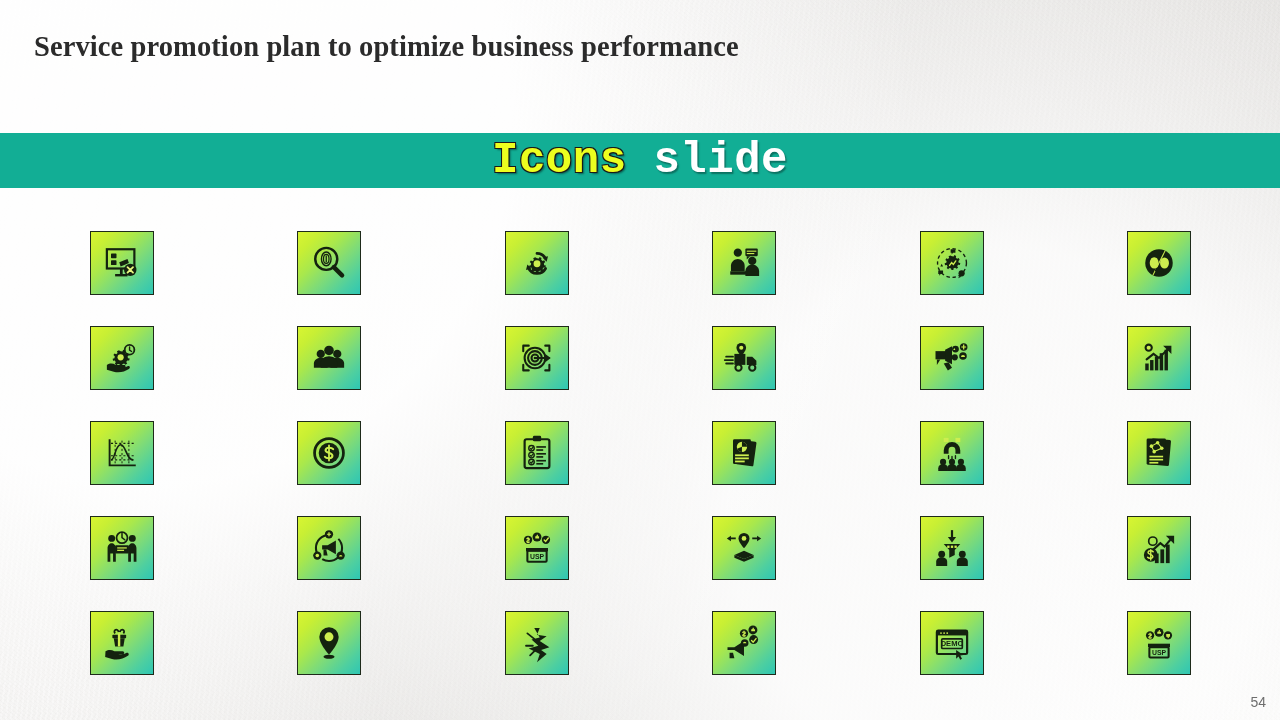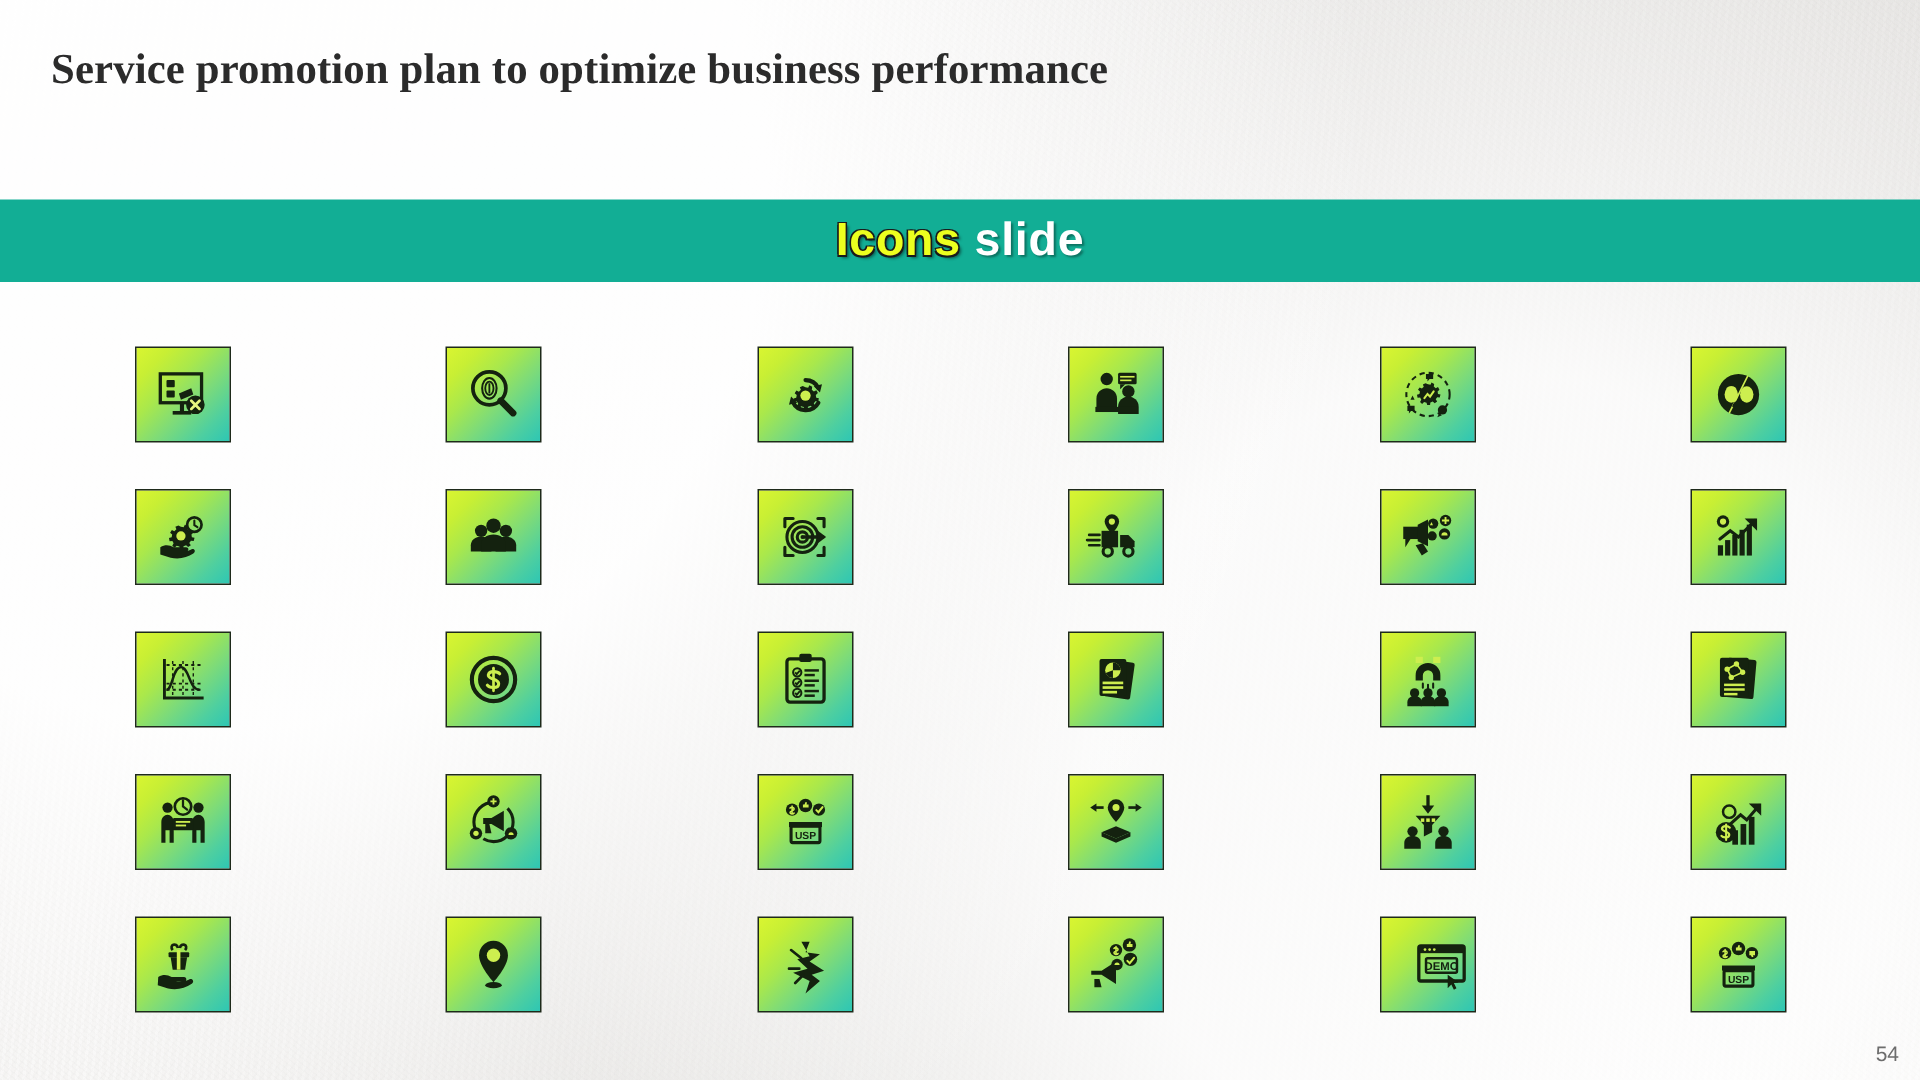--- a/index.html
+++ b/index.html
@@ -60,23 +60,23 @@
     left: 0;
     top: 133px;
     width: 1280px;
     height: 55px;
     background: #12ae95;
     display: flex;
     align-items: center;
     justify-content: center;
   }
   .banner-inner {
-    font-family: Liberation Sans, sans-serif;
+    font-family: Liberation Mono, monospace;
     font-weight: bold;
-    font-size: 31px;
+    font-size: 44px;
     line-height: 1;
     white-space: nowrap;
     letter-spacing: 0.5px;
     position: relative;
     top: -1px;
   }
   .banner-accent {
     color: #ecff1f;
     text-shadow:
       1px 1px 0 #1a1a1a,
@@ -523,21 +523,21 @@
     <path d="M32 14.5 v7 M30 16.5 c1.2-1.5 4-1 4 1 0 2-4 1.5-4 3.2 0 1.8 3 2 4 .6" fill="none" stroke="#cdee4f" stroke-width="1.5" stroke-linecap="round"></path>
     <circle cx="45" cy="13" r="6.5"></circle>
     <path d="M42.5 15 v-3 h1.5 l1-2.5 1.5 .5 -.5 2 h2 v3z" fill="#cdee4f"></path>
     <circle cx="46" cy="27" r="6.5"></circle>
     <path d="M43 28.5 l2.3 2.3 4.2-5.2" fill="none" stroke="#cdee4f" stroke-width="2" stroke-linecap="round"></path>
     <circle cx="33" cy="32" r="5.5"></circle>
     <path d="M30.5 32.5 a2.5 2.5 0 0 1 5 0z" fill="#cdee4f"></path>
           </svg>
         </span>
       </div>
-      <div class="icon-tile" title="Browser window showing DEMO with cursor" style="left: 920px; top: 611px; width: 64px; height: 64px; justify-content: flex-end;">
+      <div class="icon-tile" title="Browser window showing DEMO with cursor" style="left: 920px; top: 611px; width: 64px; height: 64px;">
         <span>
           <svg width="44" height="44" viewBox="0 0 64 64" fill="#14220f">
     <rect x="10" y="14" width="44" height="34" rx="2" fill="none" stroke="#14220f" stroke-width="3.2"></rect>
     <rect x="10" y="14" width="44" height="7" fill="#14220f"></rect>
     <circle cx="16" cy="17.5" r="1.3" fill="#cdee4f"></circle>
     <circle cx="20.5" cy="17.5" r="1.3" fill="#cdee4f"></circle>
     <circle cx="25" cy="17.5" r="1.3" fill="#cdee4f"></circle>
     <rect x="17" y="26" width="30" height="14" rx="1.5" fill="none" stroke="#14220f" stroke-width="2.4"></rect>
     <text x="32" y="37" font-family="Liberation Sans, sans-serif" font-size="11" font-weight="bold" text-anchor="middle" fill="#14220f">DEMO</text>
     <path d="M38 42 l0 13 3.5-3.5 2.5 5 2.5-1.5 -2.5-5 4.5-.5z"></path>

